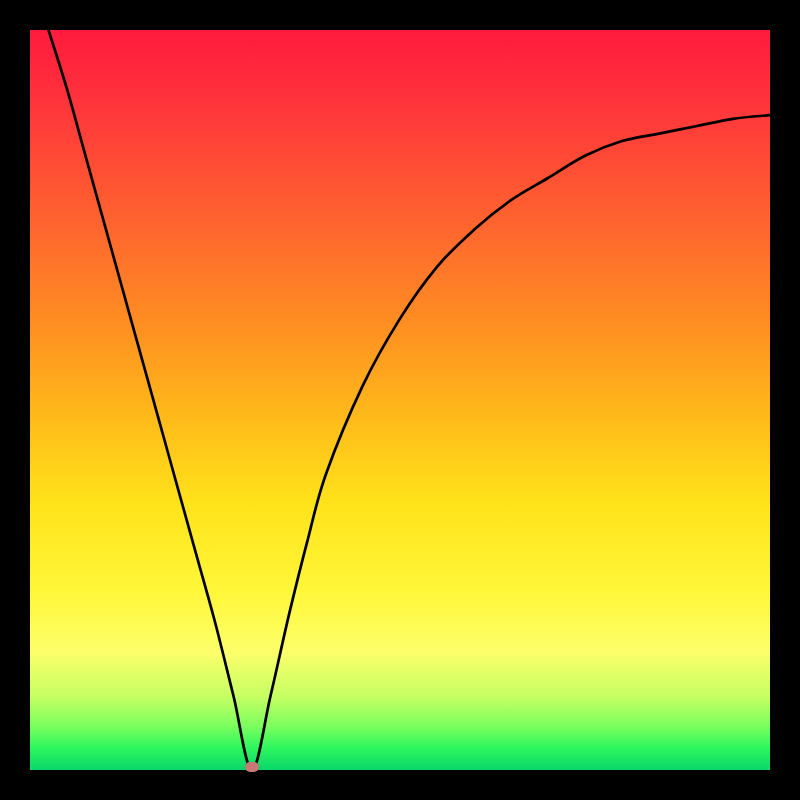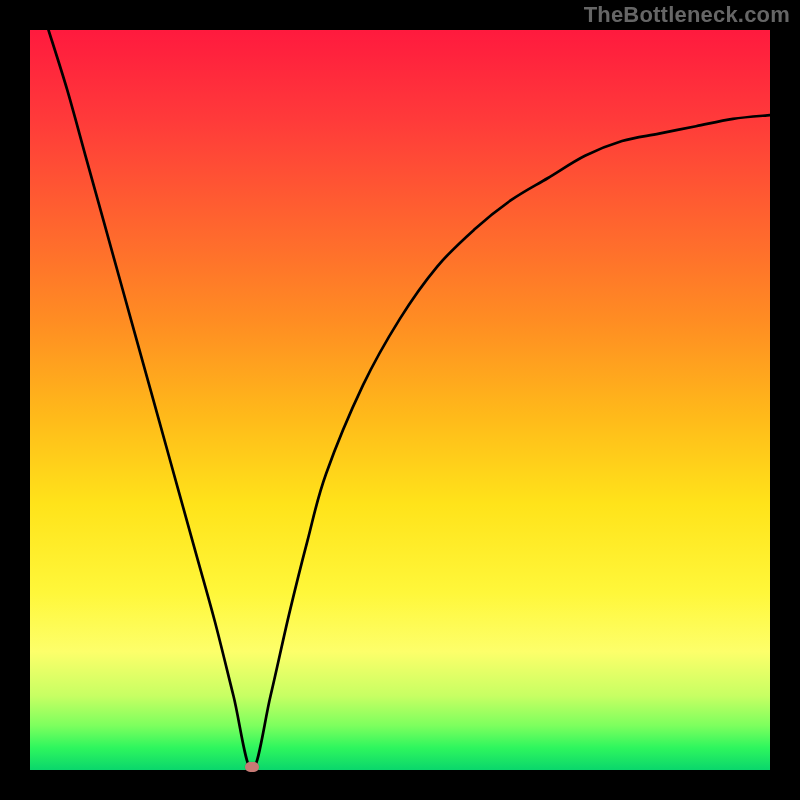--- a/index.html
+++ b/index.html
@@ -63,21 +63,20 @@
     background: #c77a75;
     transform: translate(-50%, -50%);
     box-shadow: 0 0 0 0.5px rgba(0,0,0,0.1);
   }
 </style>
 </head>
 <body>
 
 <div class="outer">
 
-  <div class="watermark">TheBottleneck.com</div>
 
   <div class="plot-area">
 
     <svg class="curve" viewBox="0 0 740 740" preserveAspectRatio="none">
       <path id="curve-path" fill="none" stroke="#000" stroke-width="2.7" stroke-linecap="round" stroke-linejoin="round" d="M 18.50 0.00 C 21.58 9.87, 30.83 38.23, 37.00 59.20 C 43.17 80.17, 49.33 103.60, 55.50 125.80 C 61.67 148.00, 67.83 170.20, 74.00 192.40 C 80.17 214.60, 86.33 236.80, 92.50 259.00 C 98.67 281.20, 104.83 303.40, 111.00 325.60 C 117.17 347.80, 123.33 370.00, 129.50 392.20 C 135.67 414.40, 141.83 436.60, 148.00 458.80 C 154.17 481.00, 160.33 503.20, 166.50 525.40 C 172.67 547.60, 178.83 568.57, 185.00 592.00 C 191.17 615.43, 197.33 641.33, 203.50 666.00 C 209.67 690.67, 215.83 740.00, 222.00 740.00 C 228.17 740.00, 234.33 691.90, 240.50 666.00 C 246.67 640.10, 252.83 610.50, 259.00 584.60 C 265.17 558.70, 271.33 534.03, 277.50 510.60 C 283.67 487.17, 286.75 469.90, 296.00 444.00 C 305.25 418.10, 320.67 381.10, 333.00 355.20 C 345.33 329.30, 357.67 308.33, 370.00 288.60 C 382.33 268.87, 394.67 251.60, 407.00 236.80 C 419.33 222.00, 431.67 210.90, 444.00 199.80 C 456.33 188.70, 468.67 178.83, 481.00 170.20 C 493.33 161.57, 505.67 155.40, 518.00 148.00 C 530.33 140.60, 542.67 131.97, 555.00 125.80 C 567.33 119.63, 579.67 114.70, 592.00 111.00 C 604.33 107.30, 616.67 106.07, 629.00 103.60 C 641.33 101.13, 653.67 98.67, 666.00 96.20 C 678.33 93.73, 690.67 90.65, 703.00 88.80 C 715.33 86.95, 733.83 85.72, 740.00 85.10"></path>
     </svg>
 
     <div class="min-point" id="min-point" style="left: 222px; top: 737px;"></div>
   </div>
 

